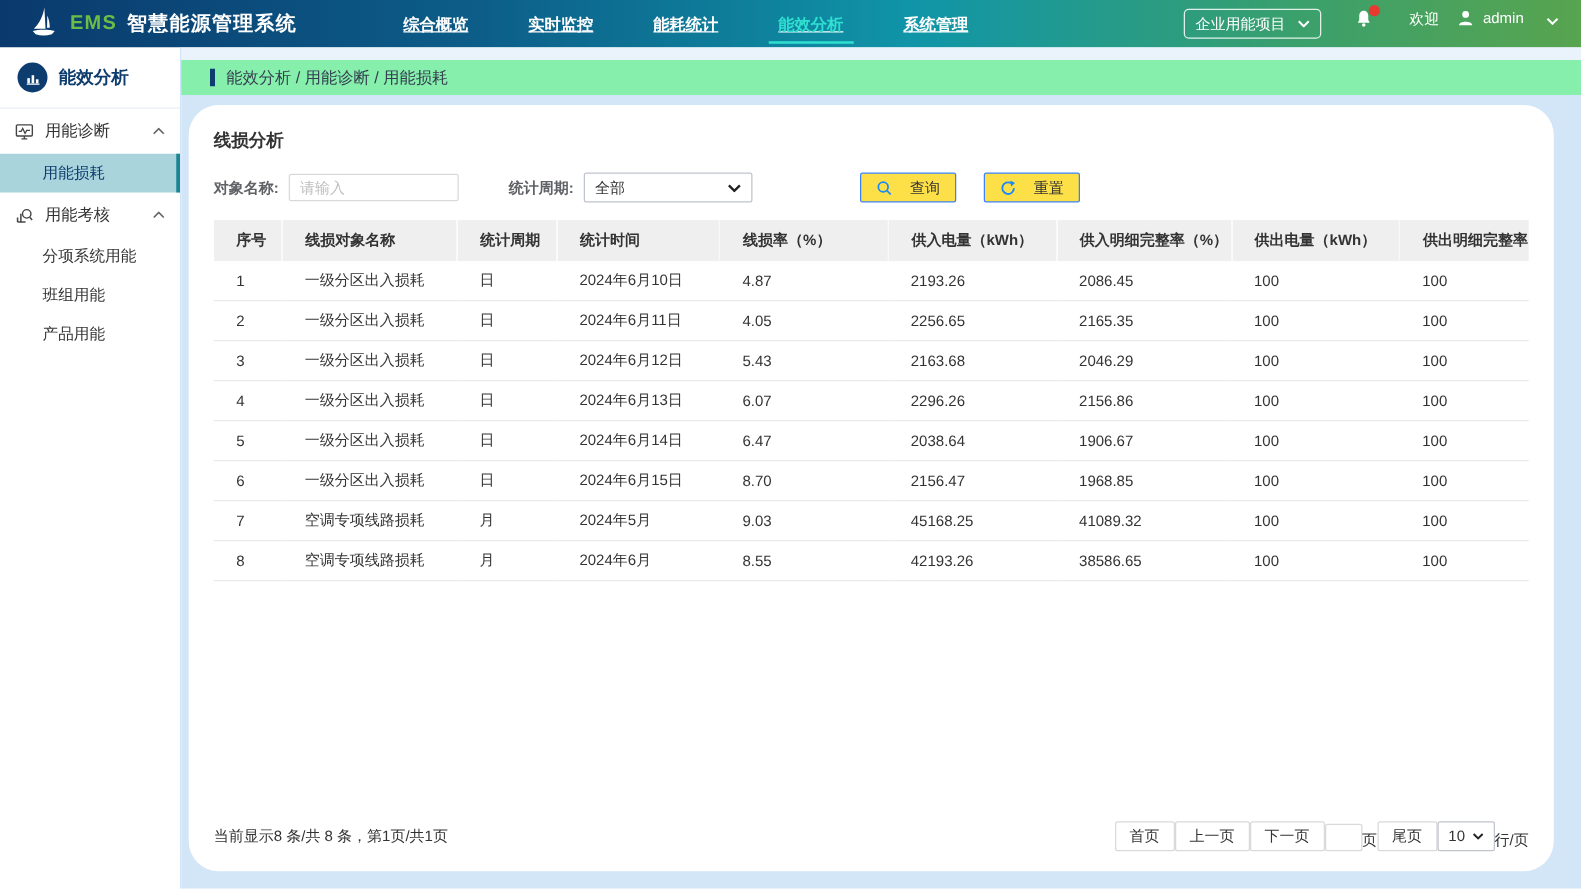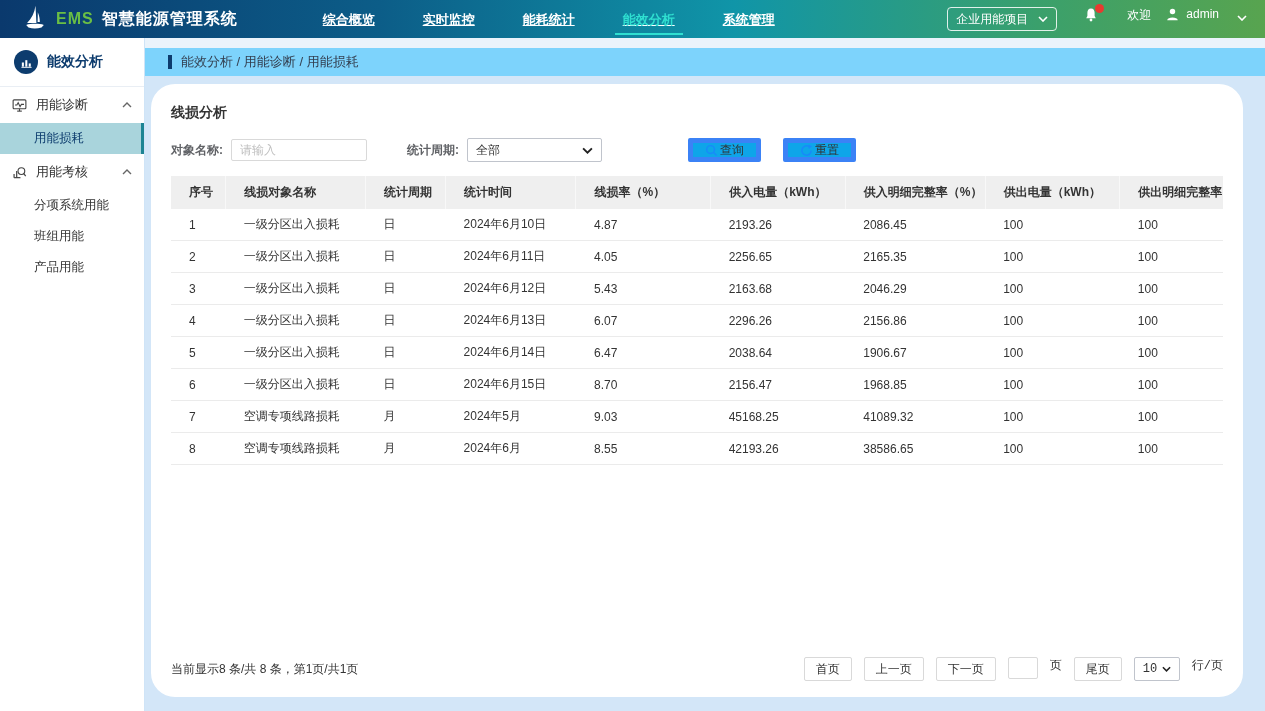--- a/index.html
+++ b/index.html
@@ -43,62 +43,62 @@
     font-size:13px; color:#333; cursor:pointer; }
   .menu-group-row .chev { margin-left:auto; }
   .menu-sub-item { padding:7px 0 7px 34px; font-size:12.5px; color:#333; cursor:pointer;
     position:relative; }
   .menu-sub-item.selected { background:#a9d4dc; color:#0d3c6e; }
   .menu-sub-item.selected::after { content:""; position:absolute; right:0; top:0; bottom:0;
     width:3px; background:#1d8494; }
 
   .content { flex:1; background:#d3e6f8; display:flex; flex-direction:column; min-width:0; }
   .top-gap { height:10px; background:#eaf3fb; }
-  .breadcrumb-band { height:28px; background:#7dd3fc; display:flex; align-items:center;
+  .breadcrumb-band { height:28px; background:#86efac; display:flex; align-items:center;
     padding-left:23px; }
   .crumb-bar { width:4px; height:14px; background:#0d3c6e; margin-right:9px; }
   .breadcrumb-text { font-size:13px; color:#333f50; }
 
   
   .card { flex:1; background:#fff; margin:8px 22px 14px 6px; padding:20px 20px 16px;
     display:flex; flex-direction:column; min-height:0;border-radius:24px; }
   .section-title { font-size:14px; font-weight:bold; color:#333; }
 
   .filter-row { display:flex; align-items:center; margin-top:16px; font-size:12px; color:#606266; }
   .filter-label { white-space:nowrap;font-weight:bold; }
   .text-input { width:136px; height:22px; border:1px solid #d9d9d9; border-radius:2px;
     margin-left:8px; padding:0 8px; font-size:12px; color:#333;
     font-family:"Liberation Sans","DejaVu Sans",sans-serif; }
   .text-input::placeholder { color:#bfbfbf; }
   .period-label { margin-left:40px; }
   .select-box { display:flex; align-items:center; justify-content:space-between; width:135px;
     height:24px; border:1px solid #c0c4cc; border-radius:2px; margin-left:8px; padding:0 8px;
     font-size:12px; color:#333; cursor:pointer; background:#fff; }
-  .btn { display:inline-flex; align-items:center; gap:2px; border:5px solid #3b82f6;
-    background:#0ea5e9; border-radius:2px; height:24px; padding:0 12px; font-size:12px;
+  .btn { display:inline-flex; align-items:center; gap:14px; border:1px solid #3b82f6;
+    background:#fde047; border-radius:2px; height:24px; padding:0 12px; font-size:12px;
     color:#333; cursor:pointer; font-family:inherit; }
   .btn-query { margin-left:86px; }
   .btn-reset { margin-left:22px; }
 
   
   table.data-table { width:100%; border-collapse:collapse; margin-top:14px;
     font-size:12px; color:#333; table-layout:fixed; }
   .data-table th { background:#efefef; font-weight:bold; text-align:left;
     padding:8px 4px 8px 18px; border-left:1px solid #f8f8f8; white-space:nowrap;
     overflow:hidden; }
   .data-table th:first-child { border-left:none; }
   .data-table td { padding:7px 4px 7px 18px; border-bottom:1px solid #ebebeb; white-space:nowrap; }
   .data-table th:nth-child(1){width:5.2%;} .data-table th:nth-child(2){width:13.3%;}
   .data-table th:nth-child(3){width:7.6%;} .data-table th:nth-child(4){width:12.4%;}
   .data-table th:nth-child(5){width:12.8%;} .data-table th:nth-child(6){width:12.8%;}
   .data-table th:nth-child(7){width:13.3%;} .data-table th:nth-child(8){width:12.8%;}
 
   
   .pagination { margin-top:auto; display:flex; align-items:center; font-size:12px; color:#333; }
-  .pager-controls { margin-left:auto; display:flex; align-items:flex-start; gap:12px;font-family:Liberation Mono, monospace; }
+  .pager-controls { margin-left:auto; display:flex; align-items:flex-end; gap:0; }
   .page-btn { border:1px solid #d9d9d9; background:#fff; border-radius:2px; height:24px;
     padding:0 11px; font-size:12px; color:#333; cursor:pointer; font-family:inherit; }
   .page-input { width:30px; height:22px; border:1px solid #d9d9d9; border-radius:2px;
     font-size:12px; text-align:center; font-family:inherit; }
   .size-select { width:46px; height:24px; }
   .pager-text { white-space:nowrap; }
 </style>
 </head>
 <body>
 

